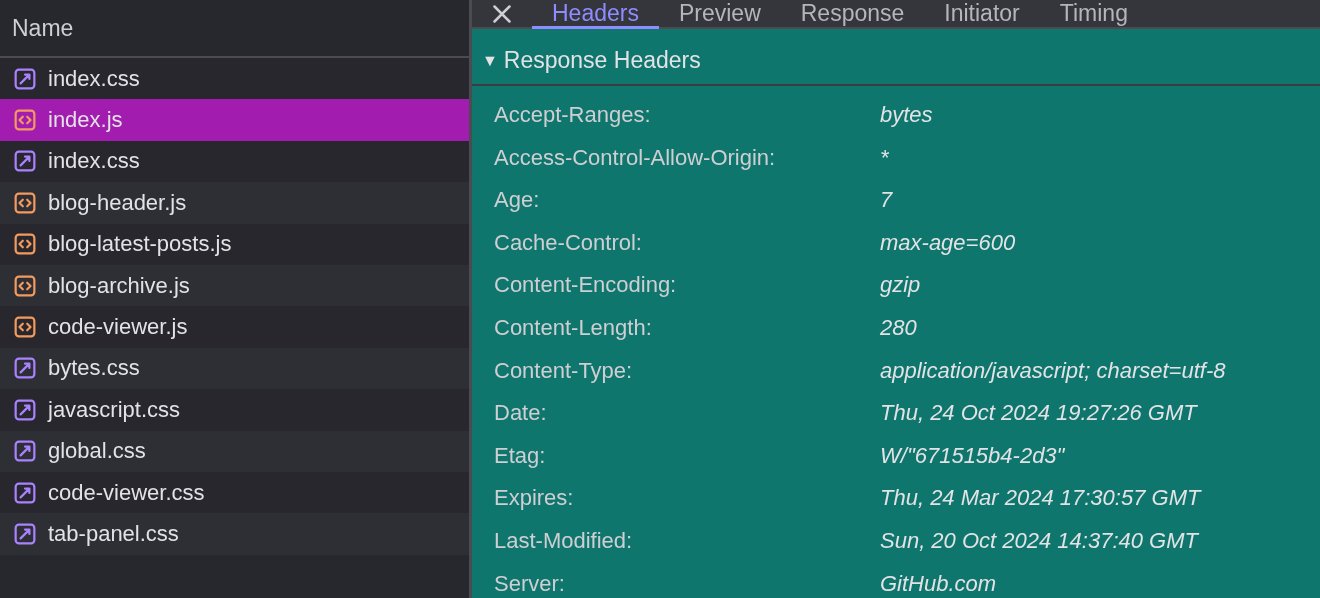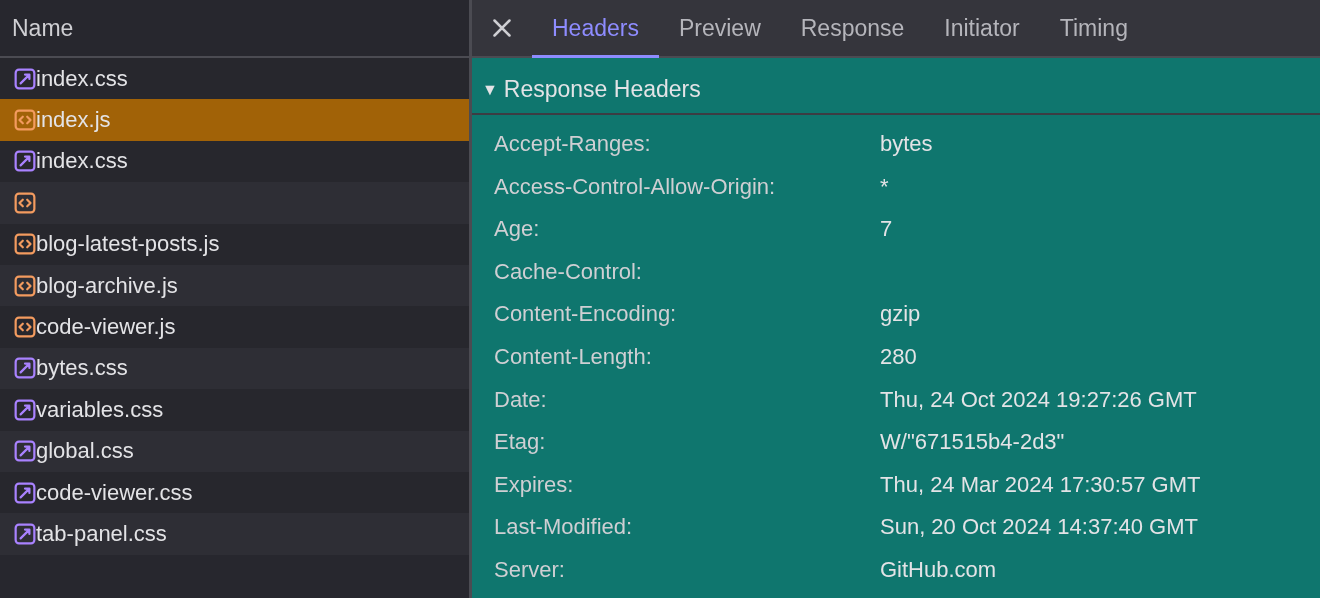--- a/index.html
+++ b/index.html
@@ -38,28 +38,28 @@
   }
   .req-list {
     flex: 1;
     overflow: hidden;
   }
   .req-row {
     height: 41.4px;
     display: flex;
     align-items: center;
     padding: 0 12px 0 14px;
-    gap: 0;
+    gap: 12px;
     font-size: 22px;
     color: #e3e3e6;
     cursor: pointer;
     position: relative;
   }
   .req-row.sel {
-    background: #a16207;
+    background: #a21caf;
     text-align: center;
   }
   .req-row:nth-child(even):not(.sel) {
     background: #2e2e35;
   }
   .req-row:nth-child(odd):not(.sel) {
     background: #27272d;
   }
   .file-icon {
     width: 22px;
@@ -145,20 +145,21 @@
     line-height: 1.3;
   }
   .kv .k {
     width: 386px;
     flex: none;
     color: #cfcfd3;
   }
   .kv .v {
     color: #e3e3e6;
     white-space: nowrap;
+    font-style: italic;
   }
 </style>
 </head>
 <body>
 
 <div class="root">
 
   <div class="left-pane">
     <div class="name-header">
       <span>Name</span>
@@ -191,20 +192,21 @@
           </span>
           <span class="file-name">index.css</span>
         </div>
         <div class="req-row">
           <span class="file-icon">
             <svg width="22" height="22" viewBox="0 0 20 20">
               <rect x="1.5" y="1.5" width="17" height="17" rx="3" ry="3" fill="none" stroke="#f39b5f" stroke-width="2"></rect>
               <path d="M8 7 L5 10 L8 13 M12 7 L15 10 L12 13" stroke="#f39b5f" stroke-width="2" fill="none" stroke-linecap="round" stroke-linejoin="round"></path>
             </svg>
           </span>
+          <span class="file-name">blog-header.js</span>
         </div>
         <div class="req-row">
           <span class="file-icon">
             <svg width="22" height="22" viewBox="0 0 20 20">
               <rect x="1.5" y="1.5" width="17" height="17" rx="3" ry="3" fill="none" stroke="#f39b5f" stroke-width="2"></rect>
               <path d="M8 7 L5 10 L8 13 M12 7 L15 10 L12 13" stroke="#f39b5f" stroke-width="2" fill="none" stroke-linecap="round" stroke-linejoin="round"></path>
             </svg>
           </span>
           <span class="file-name">blog-latest-posts.js</span>
         </div>
@@ -235,21 +237,21 @@
           </span>
           <span class="file-name">bytes.css</span>
         </div>
         <div class="req-row">
           <span class="file-icon">
             <svg width="22" height="22" viewBox="0 0 20 20">
               <rect x="1.5" y="1.5" width="17" height="17" rx="3" ry="3" fill="none" stroke="#a982ff" stroke-width="2"></rect>
               <path d="M6 14 L14 6 M14 6 H10 M14 6 V10" stroke="#a982ff" stroke-width="2" fill="none" stroke-linecap="round" stroke-linejoin="round"></path>
             </svg>
           </span>
-          <span class="file-name">variables.css</span>
+          <span class="file-name">javascript.css</span>
         </div>
         <div class="req-row">
           <span class="file-icon">
             <svg width="22" height="22" viewBox="0 0 20 20">
               <rect x="1.5" y="1.5" width="17" height="17" rx="3" ry="3" fill="none" stroke="#a982ff" stroke-width="2"></rect>
               <path d="M6 14 L14 6 M14 6 H10 M14 6 V10" stroke="#a982ff" stroke-width="2" fill="none" stroke-linecap="round" stroke-linejoin="round"></path>
             </svg>
           </span>
           <span class="file-name">global.css</span>
         </div>
@@ -314,30 +316,35 @@
           <div class="kv">
             <div class="k">Access-Control-Allow-Origin:</div>
             <div class="v">*</div>
           </div>
           <div class="kv">
             <div class="k">Age:</div>
             <div class="v">7</div>
           </div>
           <div class="kv">
             <div class="k">Cache-Control:</div>
+            <div class="v">max-age=600</div>
           </div>
           <div class="kv">
             <div class="k">Content-Encoding:</div>
             <div class="v">gzip</div>
           </div>
           <div class="kv">
             <div class="k">Content-Length:</div>
             <div class="v">280</div>
           </div>
           <div class="kv">
+            <div class="k">Content-Type:</div>
+            <div class="v">application/javascript; charset=utf-8</div>
+          </div>
+          <div class="kv">
             <div class="k">Date:</div>
             <div class="v">Thu, 24 Oct 2024 19:27:26 GMT</div>
           </div>
           <div class="kv">
             <div class="k">Etag:</div>
             <div class="v">W/"671515b4-2d3"</div>
           </div>
           <div class="kv">
             <div class="k">Expires:</div>
             <div class="v">Thu, 24 Mar 2024 17:30:57 GMT</div>

